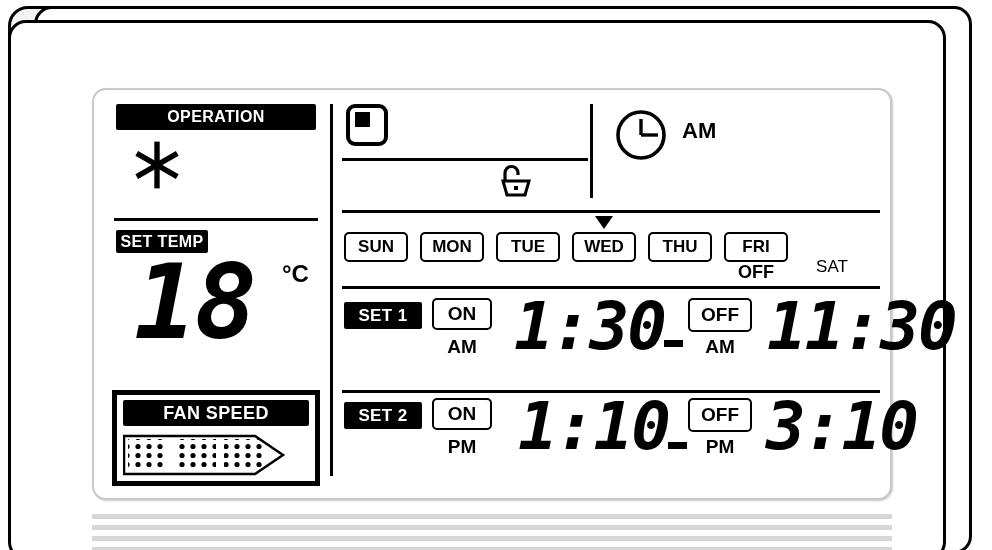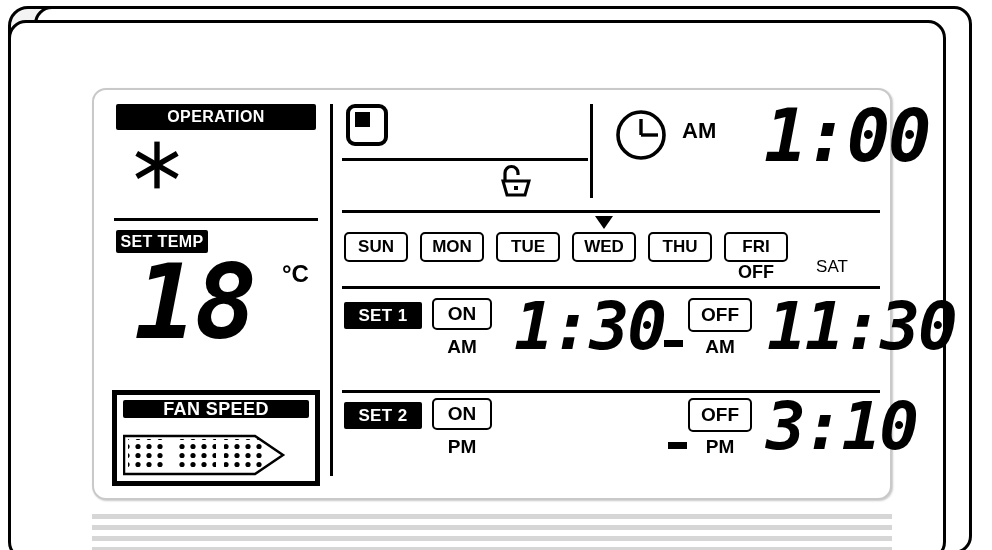--- a/index.html
+++ b/index.html
@@ -128,21 +128,21 @@
     font-size: 24px; font-weight: bold; color: #000;
   }
   #fanspeed-box {
     position: absolute; left: 6px; top: 290px;
     width: 208px; height: 96px;
     border: 5px solid #000;
     background: #fff;
   }
   #fanspeed-label {
     position: absolute; left: 6px; top: 5px;
-    width: 186px; height: 18px;
+    width: 186px; height: 26px;
     font-size: 18px;
   }
   #fanspeed-bar {
     position: absolute; left: 6px; top: 38px;
     width: 186px; height: 44px;
   }
 
   
   #col-divider {
     position: absolute;
@@ -368,21 +368,20 @@
       <div id="clock-icon">
         <svg viewBox="0 0 54 54" width="54" height="54">
           <circle cx="27" cy="27" r="23" fill="none" stroke="#000" stroke-width="3.6"></circle>
           <line x1="27" y1="27" x2="27" y2="11" stroke="#000" stroke-width="3.4"></line>
           <line x1="27" y1="27" x2="44" y2="27" stroke="#000" stroke-width="3.4"></line>
         </svg>
       </div>
 
       <div id="ampm-main">AM</div>
 
-      <div class="seg" id="clock-time">1:00</div>
 
       <div id="rule-below-top"></div>
 
       <div id="day-row">
           <div class="box-label day-cell" style="left: 2px;">SUN</div>
           <div class="box-label day-cell" style="left: 78px;">MON</div>
           <div class="box-label day-cell" style="left: 154px;">TUE</div>
           <div class="box-label day-cell" style="left: 230px;">WED</div>
           <div id="day-marker" style="left: 253px;"></div>
           <div class="box-label day-cell" style="left: 306px;">THU</div>
@@ -403,20 +402,21 @@
         <div class="off-ampm">AM</div>
         <div class="seg off-time">11:30</div>
       </div>
 
       <div id="rule-below-set1"></div>
 
       <div class="set-row" id="set-row-2">
         <div class="inv-label set-tag">SET 2</div>
         <div class="box-label on-box">ON</div>
         <div class="on-ampm">PM</div>
+        <div class="seg on-time">1:10</div>
         <div class="dash-sep"></div>
         <div class="box-label off-box">OFF</div>
         <div class="off-ampm">PM</div>
         <div class="seg off-time">3:10</div>
       </div>
 
     </div>
   </div>
 
   <div id="grille">

